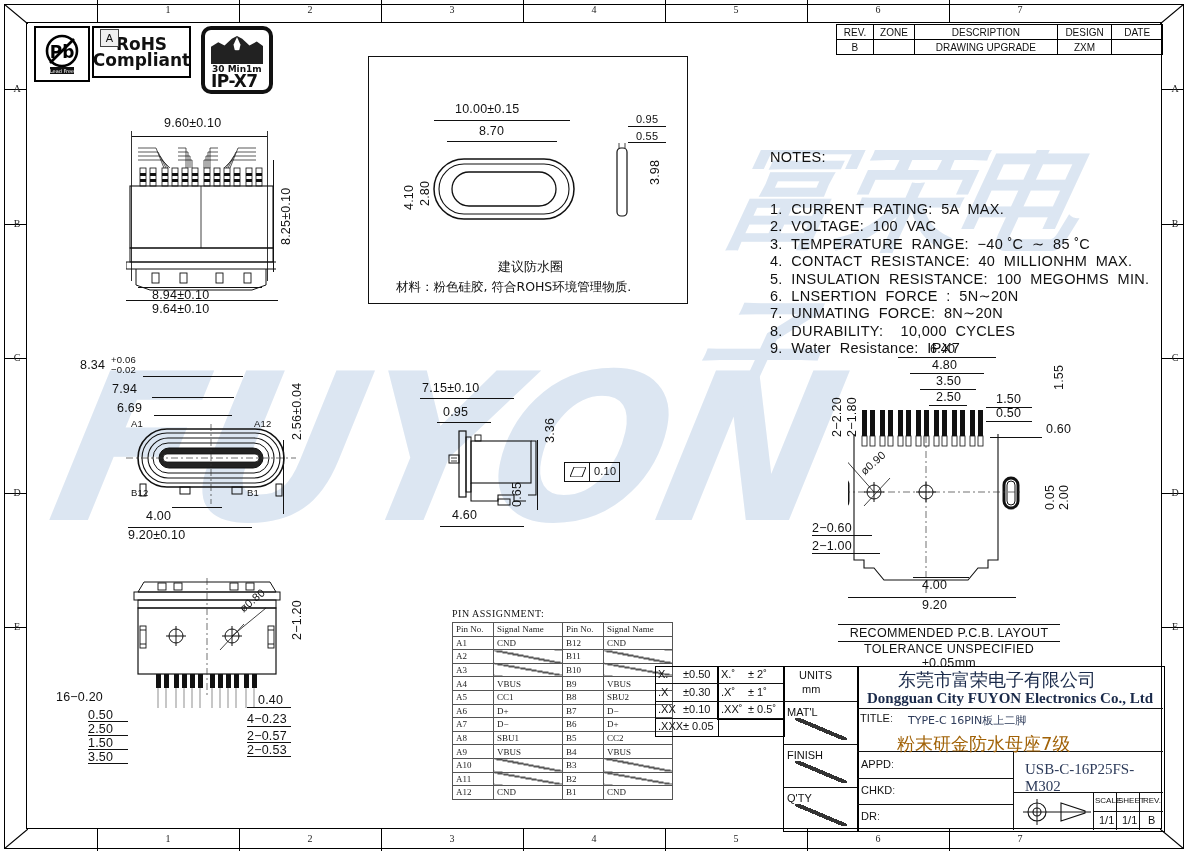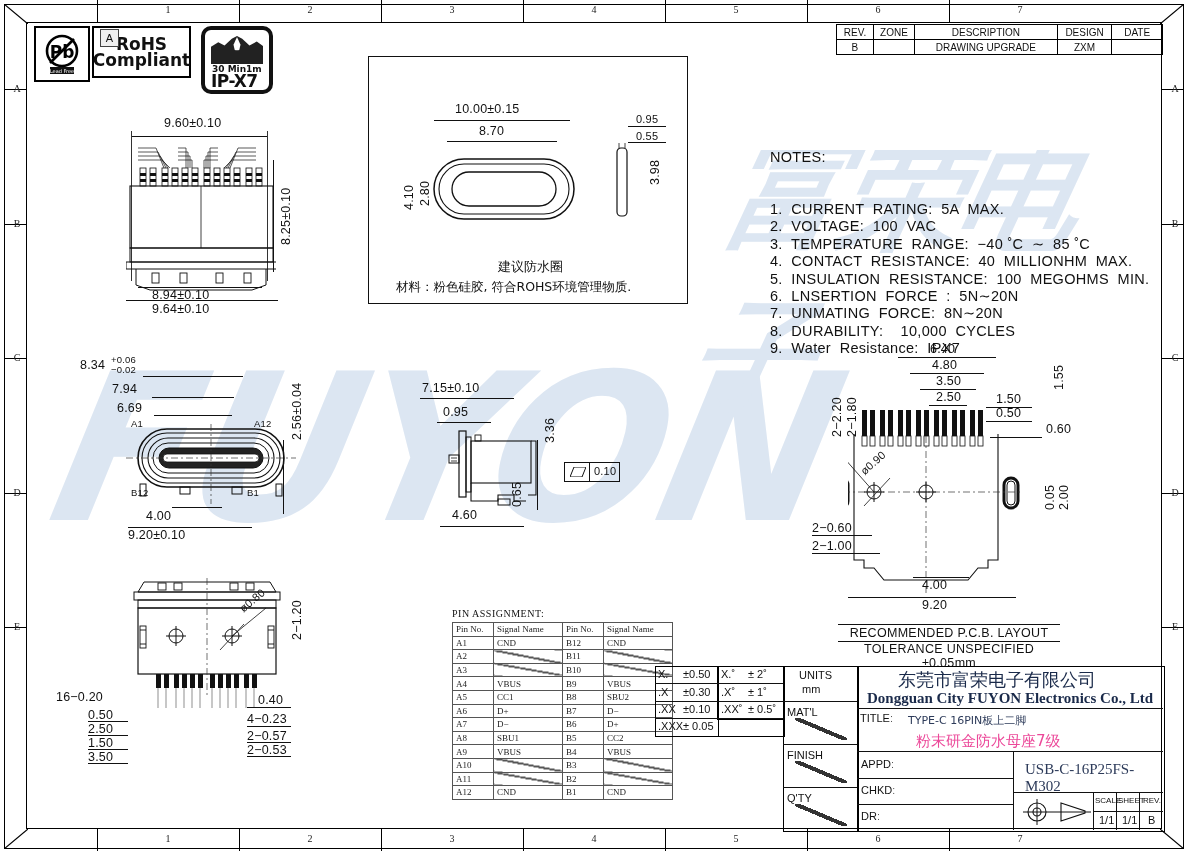--- a/index.html
+++ b/index.html
@@ -723,21 +723,21 @@
     <div class="ln lnh" style="left:358px;top:126px;width:150px;"></div>
     <div class="ln lnv" style="left:438px;top:126px;height:38px;"></div>
     <div class="ln lnv" style="left:461px;top:126px;height:38px;"></div>
     <div class="ln lnv" style="left:484px;top:126px;height:38px;"></div>
     <div class="ln lnh" style="left:438px;top:145px;width:70px;"></div>
 
     <div class="tbt cn" style="left:243px;top:2px;font-size:18px;color:#1a2a4a;">东莞市富荣电子有限公司</div>
     <div class="tbt" style="left:212px;top:24px;font-size:15px;font-family:'Liberation Serif',serif;font-weight:bold;color:#1a2a4a;">Dongguan City FUYON Electronics Co., Ltd</div>
     <div class="tbt" style="left:205px;top:46px;">TITLEː</div>
     <div class="tbt cn" style="left:253px;top:47px;font-size:11px;color:#2d3b5a;">TYPE-C  16PIN板上二脚</div>
-    <div class="tbt cn" style="left:261px;top:66px;font-size:15px;color:#ec4899;">粉末研金防水母座7级</div>
+    <div class="tbt cn" style="left:242px;top:66px;font-size:18px;color:#a16207;">粉末研金防水母座7级</div>
     <div class="tbt" style="left:206px;top:92px;">APPDː</div>
     <div class="tbt" style="left:206px;top:118px;">CHKDː</div>
     <div class="tbt" style="left:206px;top:144px;">DRː</div>
     <div class="tbt" style="left:370px;top:95px;font-family:'Liberation Serif',serif;font-size:15px;color:#2d3b5a;">USB-C-16P25FS-M302</div>
 
     <svg class="blk" style="left:368px;top:129px;" width="70" height="34">
       <circle cx="14" cy="17" r="9" fill="none" stroke="#111" stroke-width="1.1"></circle>
       <circle cx="14" cy="17" r="4" fill="none" stroke="#111" stroke-width="1.1"></circle>
       <line x1="0" y1="17" x2="30" y2="17" stroke="#111" stroke-width="1"></line>
       <line x1="14" y1="4" x2="14" y2="30" stroke="#111" stroke-width="1"></line>

